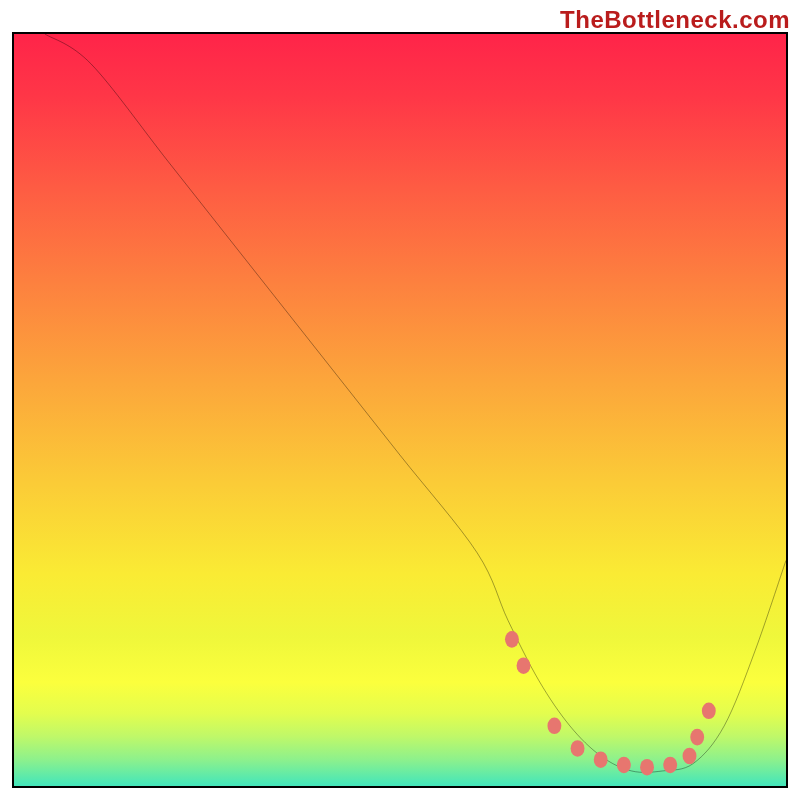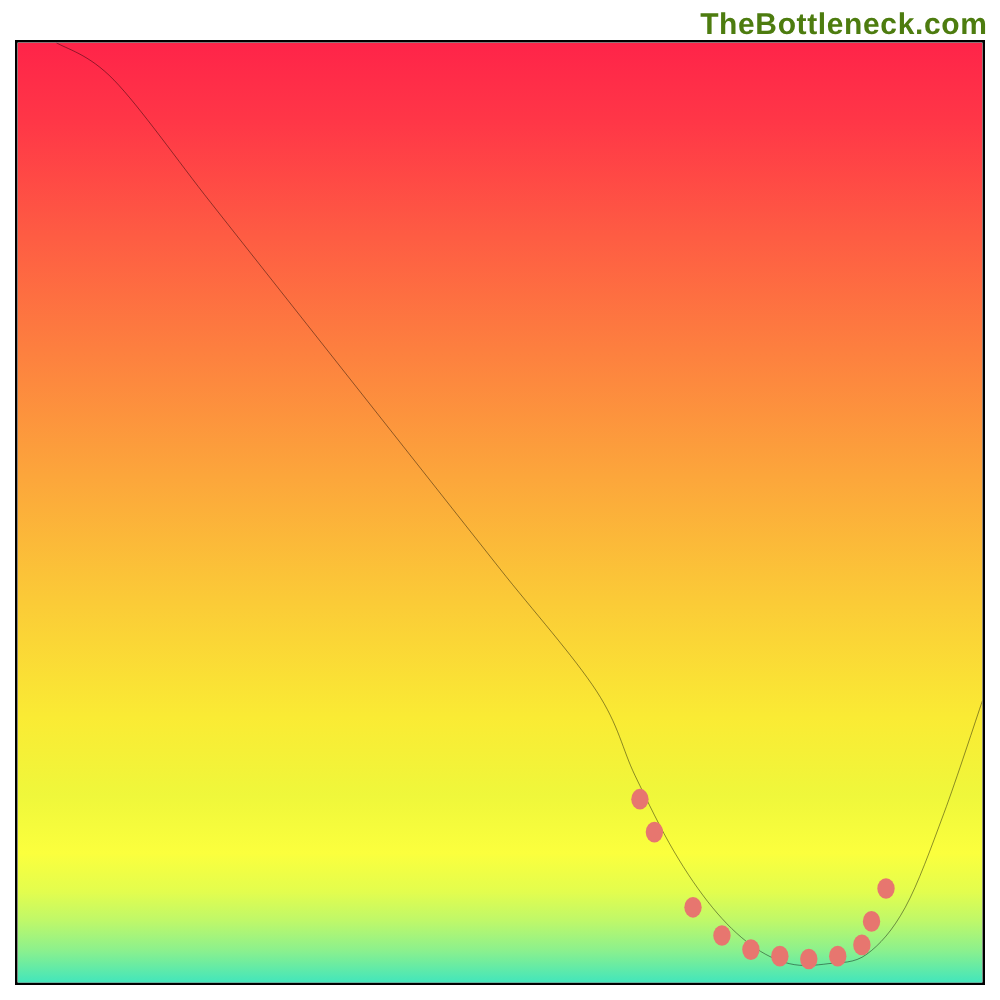--- a/index.html
+++ b/index.html
@@ -15,21 +15,21 @@
     position: relative;
     width: 800px;
     height: 800px;
   }
   .watermark {
     position: absolute;
     top: 6px;
     right: 10px;
     font-size: 24px;
     font-weight: bold;
-    color: #4d7c0f;
+    color: #b91c1c;
     letter-spacing: 0.5px;
   }
   .plot-area {
     position: absolute;
     top: 32px;
     left: 12px;
     width: 776px;
     height: 756px;
     border: 2px solid #000000;
     box-sizing: border-box;

